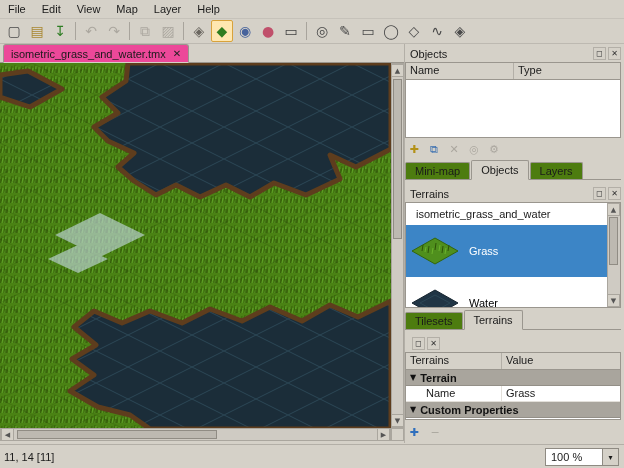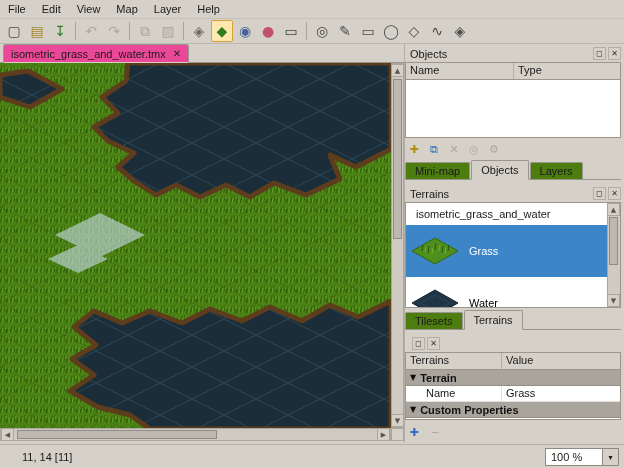--- a/index.html
+++ b/index.html
@@ -73,21 +73,21 @@
   .pgroup{height:15px;display:flex;align-items:center;gap:4px;padding-left:4px;background:#a9a59d;
           border-bottom:1px solid #938f87;font-weight:bold;color:#111;}
   .pgroup .arr{font-size:8px;font-family:"DejaVu Sans",sans-serif;}
   .prow{height:15px;display:flex;border-bottom:1px solid #e3e0da;background:#fff;}
   .pc1{width:96px;padding:1px 4px 1px 20px;border-right:1px solid #e3e0da;box-sizing:border-box;}
   .pc2{flex:1;padding:1px 4px;}
   .propbtns{position:absolute;left:405px;top:423px;height:18px;display:flex;gap:3px;}
 
   
   .statusbar{position:absolute;left:0;top:444px;width:624px;height:24px;border-top:1px solid #b3afa7;
-             display:flex;align-items:center;padding:0 22px;box-sizing:border-box;background:#d5d1c8;}
+             display:flex;align-items:center;padding:0 4px;box-sizing:border-box;background:#d5d1c8;}
   .coords{margin-right:16px;}
   .zoom{position:absolute;right:5px;top:3px;width:74px;height:18px;background:#fff;border:1px solid #8e8a82;
         display:flex;align-items:center;box-sizing:border-box;}
   .zoom .zval{flex:1;padding-left:5px;}
   .zoom .zarrow{width:15px;height:100%;display:flex;align-items:center;justify-content:center;background:#d5d1c8;
         border-left:1px solid #8e8a82;font-size:8px;font-family:"DejaVu Sans",sans-serif;}
   .glyph{font-family:"DejaVu Sans",sans-serif;}
 </style>
 </head>
 <body>

